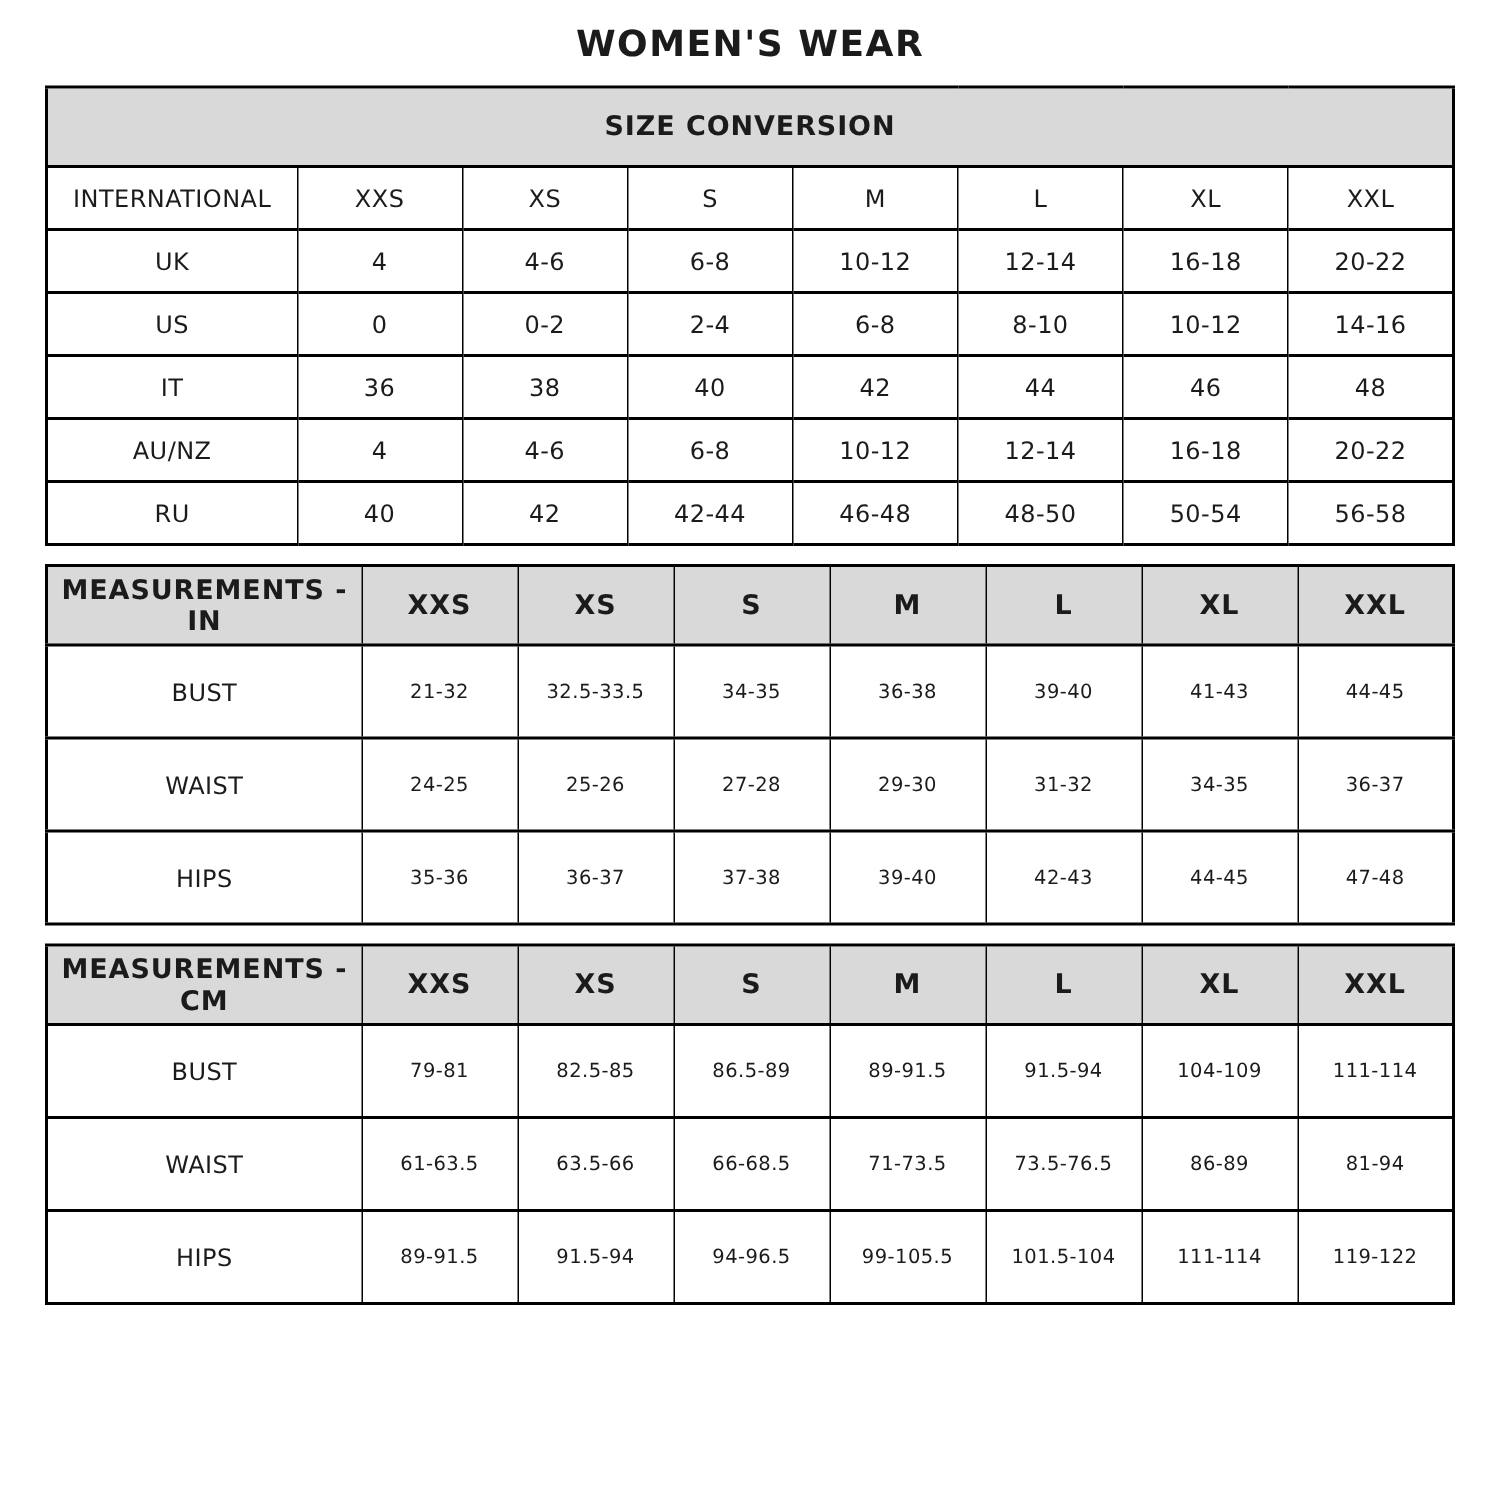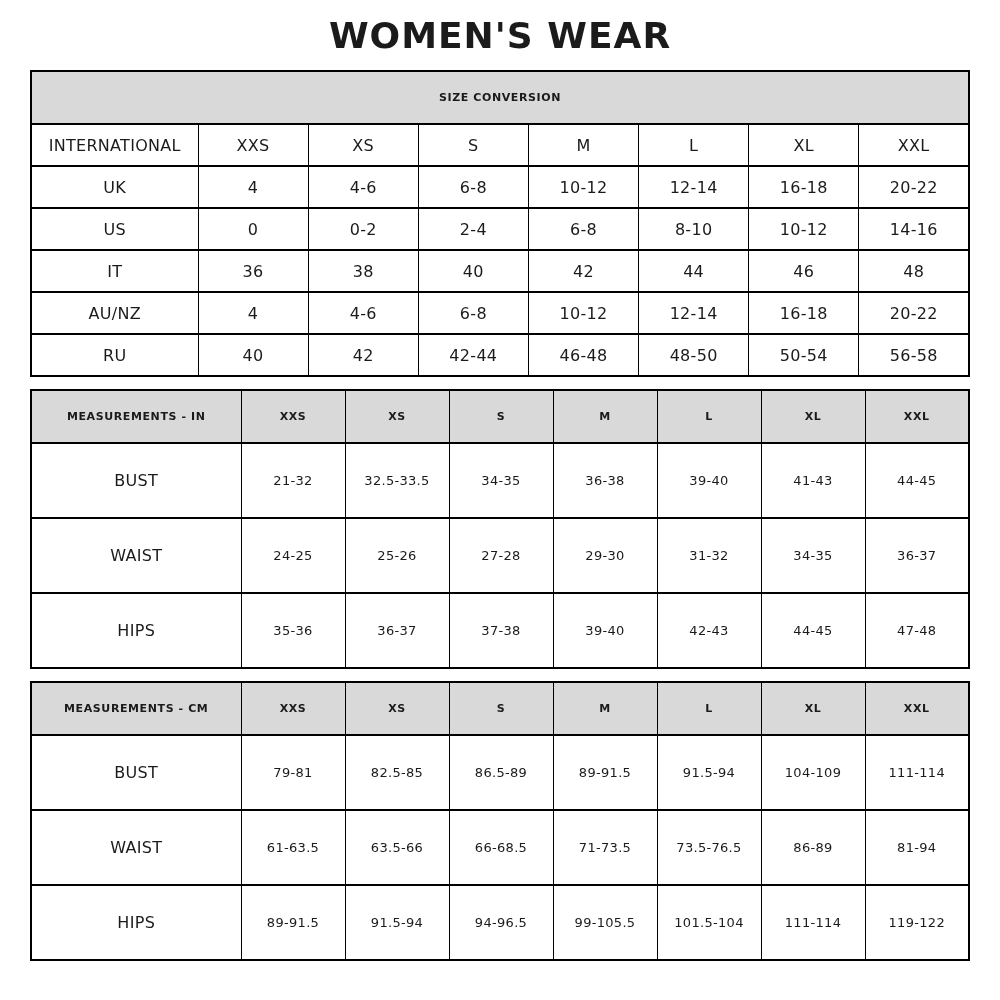--- a/index.html
+++ b/index.html
@@ -12,21 +12,21 @@
   html, body {
     width: 1000px; height: 1000px;
     background: var(--background);
     color: var(--text);
     font-family: "DejaVu Sans", "Liberation Sans", sans-serif;
     overflow: hidden;
   }
   .page { padding: 12px 30px 0 30px; }
   .title {
     text-align: center;
-    font-size: 36px;
+    font-size: 24px;
     font-weight: 700;
     letter-spacing: 1px;
     margin: 3px 0 14px 0;
   }
   table {
     width: 940px;
     table-layout: fixed;
     border-collapse: collapse;
     border: 2px solid var(--border);
   }
@@ -35,27 +35,27 @@
     border-color: var(--border);
     border-width: 2px 1px;
     text-align: center;
     vertical-align: middle;
     letter-spacing: 0.3px;
     overflow: hidden;
   }
   thead th {
     background: var(--header-bg);
     font-weight: 700;
-    font-size: 11px;
+    font-size: 18px;
     letter-spacing: 0.6px;
     height: 53px;
   }
   .t1 tbody td { height: 42px; font-size: 16px; }
   .t2, .t3 { margin-top: 12px; }
-  .t2 tbody td, .t3 tbody td { height: 75px; font-size: 13px; }
+  .t2 tbody td, .t3 tbody td { height: 62px; font-size: 13px; }
   .t2 tbody td:first-child, .t3 tbody td:first-child { font-size: 16px; }
 </style>
 </head>
 <body>
 
 <div class="page">
 
   <h1 class="title">WOMEN'S WEAR</h1>
 
   <table class="t1">

